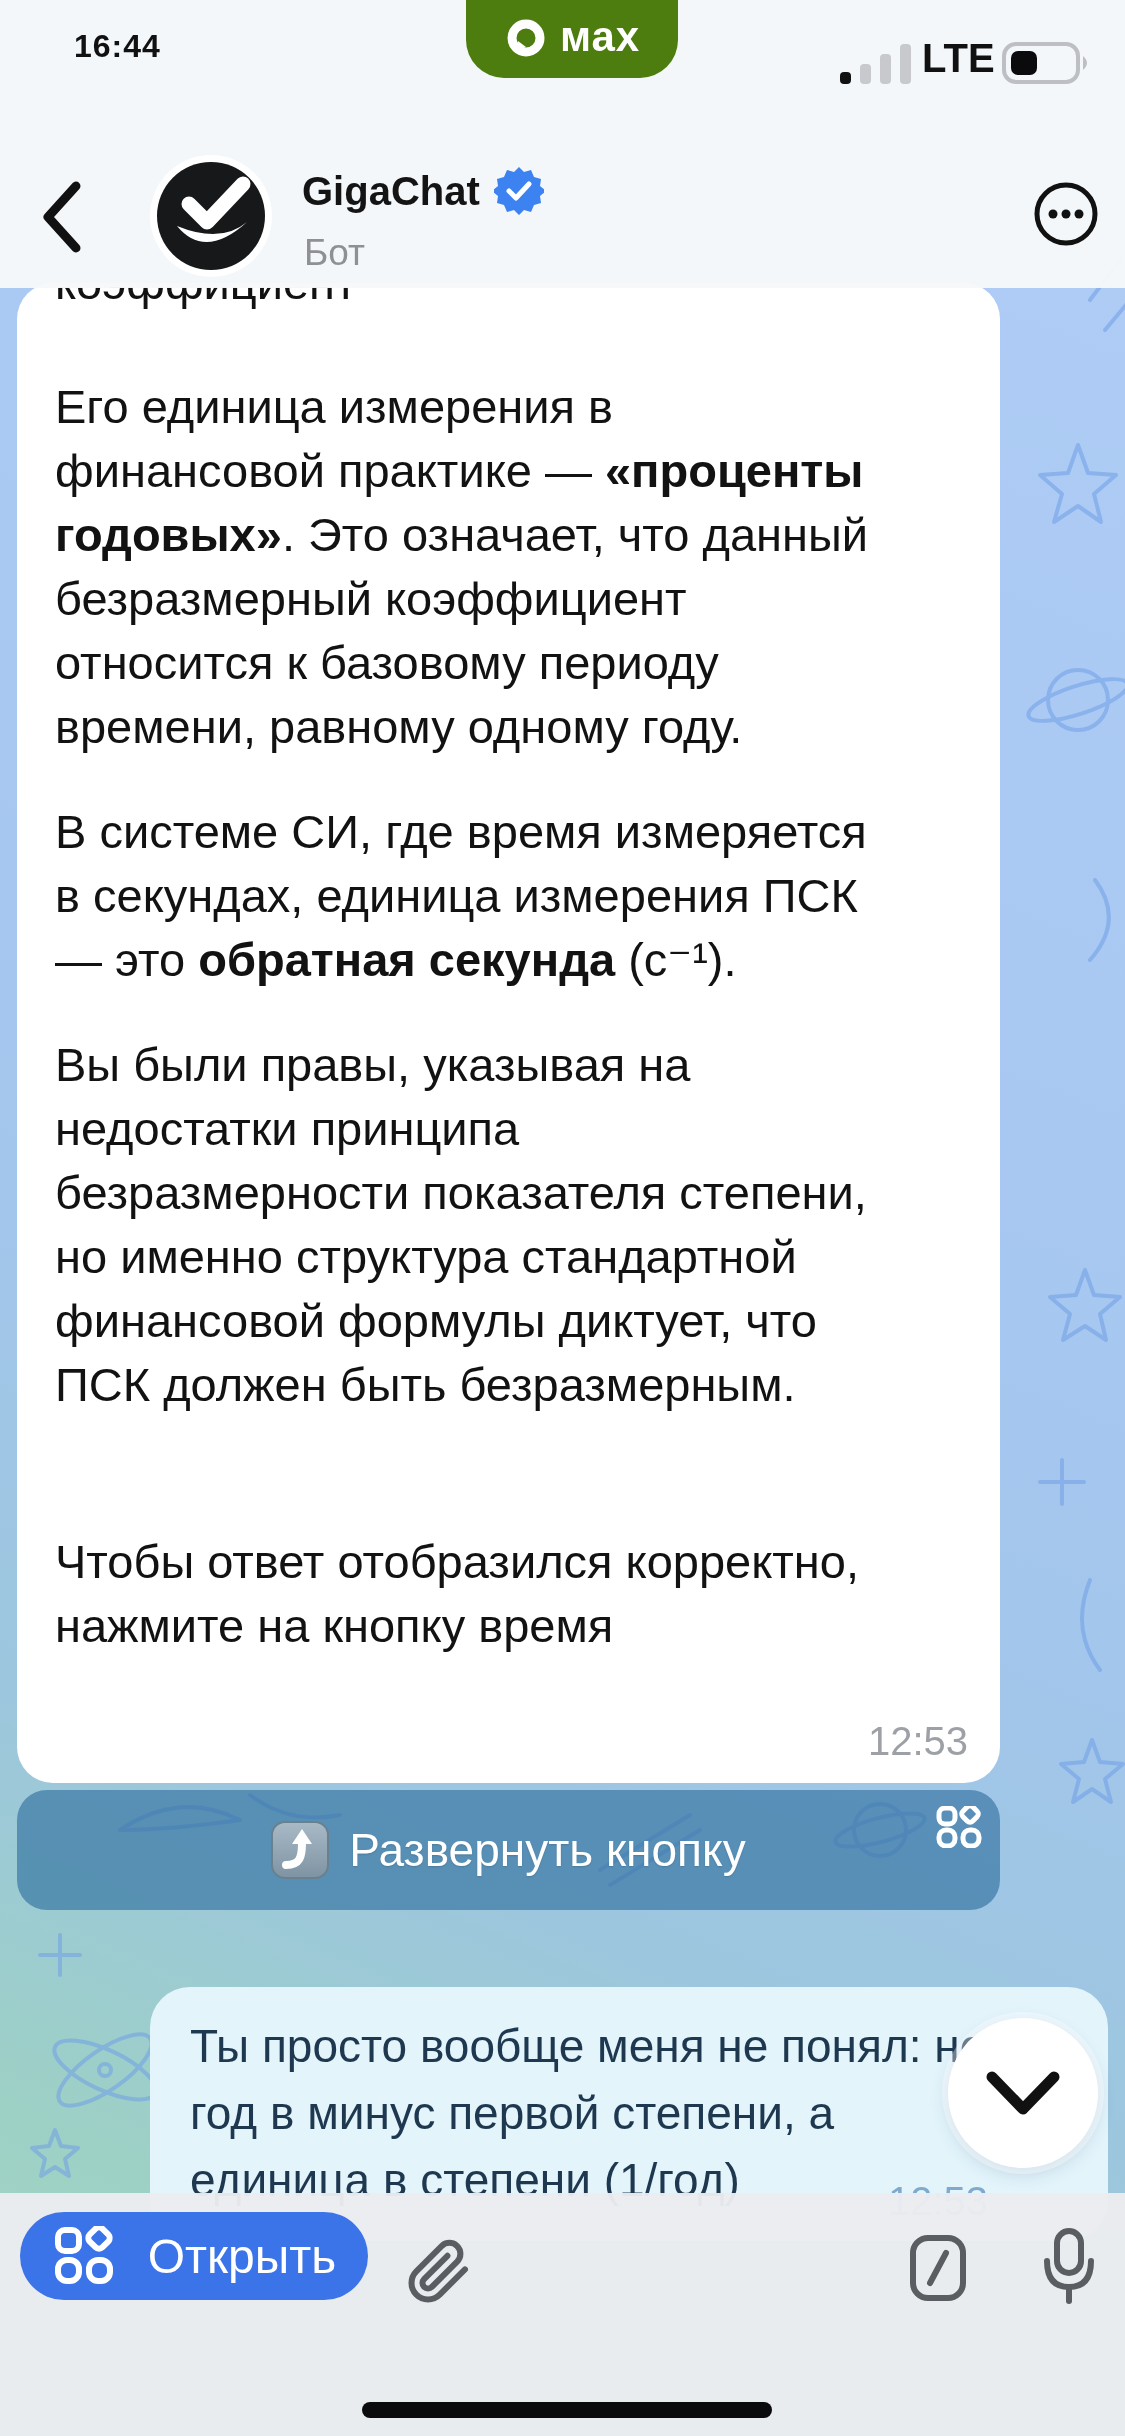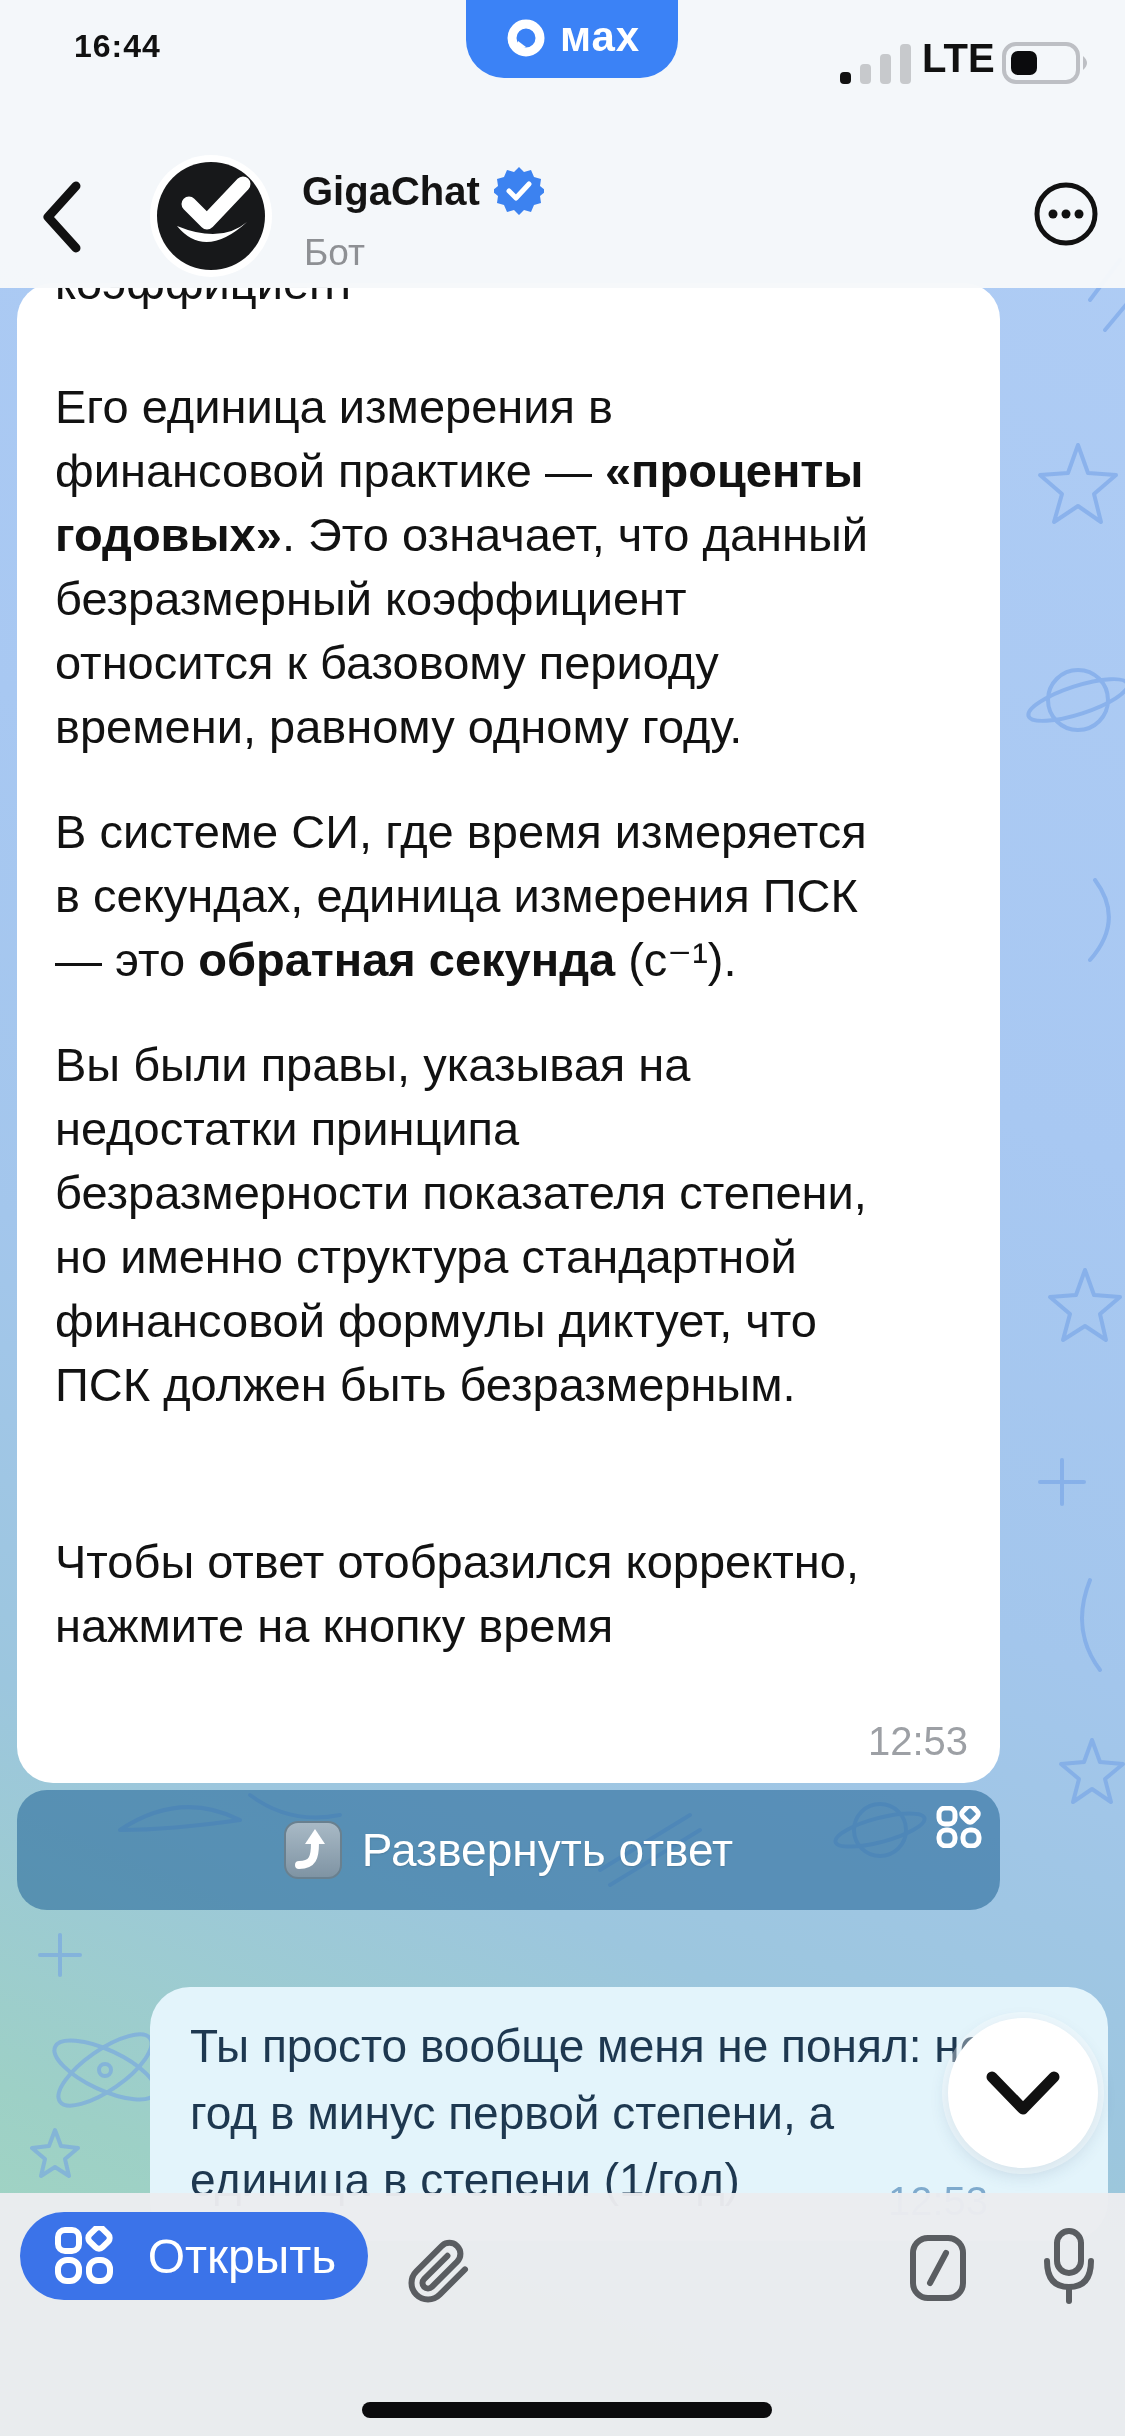--- a/index.html
+++ b/index.html
@@ -5,21 +5,21 @@
   html,body{margin:0;padding:0;background:#444;}
   .screen{
     position:relative;width:1125px;height:2436px;overflow:hidden;
     font-family:"Liberation Sans","DejaVu Sans",sans-serif;
     background:linear-gradient(203deg,#B0CDF5 0%,#A8C8F2 40%,#A3C6EC 58%,#9CC6DE 74%,#9DD0C6 88%,#A5D9C0 100%);
   }
   .doodles{position:absolute;left:0;top:0;z-index:1;}
   
   .topbar{position:absolute;left:0;top:0;width:1125px;height:288px;background:rgba(246,248,250,.97);z-index:10;}
   .time{position:absolute;left:74px;top:28px;font-size:32px;font-weight:700;color:#111;letter-spacing:1px;}
-  .max-pill{position:absolute;left:466px;top:0;width:212px;height:78px;background:#3b82f6;border-radius:0 0 38px 38px;display:flex;align-items:center;justify-content:center;gap:12px;}
+  .max-pill{position:absolute;left:466px;top:0;width:212px;height:78px;background:#4d7c0f;border-radius:0 0 38px 38px;display:flex;align-items:center;justify-content:center;gap:12px;}
   .max-label{color:#fff;font-size:42px;font-weight:700;letter-spacing:1px;line-height:1;padding-bottom:4px;}
   .lte{position:absolute;left:922px;top:36px;font-size:40px;font-weight:600;color:#111;}
   .sig{position:absolute;left:840px;top:40px;}
   .batt{position:absolute;left:1002px;top:40px;}
   
   .back{position:absolute;left:36px;top:178px;}
   .avatar{position:absolute;left:150px;top:155px;width:122px;height:122px;border-radius:50%;background:#fff;display:flex;align-items:center;justify-content:center;}
   .title-row{position:absolute;left:302px;top:166px;display:flex;align-items:center;gap:14px;}
   .title{font-size:40px;font-weight:700;color:#141414;}
   .subtitle{position:absolute;left:304px;top:232px;font-size:37px;color:#8E9094;}
@@ -171,21 +171,21 @@
       <defs>
         <linearGradient id="emg" x1="0" y1="0" x2="0" y2="1">
           <stop offset="0" stop-color="#A9BAC6"></stop>
             <stop offset="1" stop-color="#7E93A3"></stop>
         </linearGradient>
       </defs>
       <rect x="1" y="1" width="56" height="56" rx="13" fill="url(#emg)" stroke="#69808F" stroke-width="2"></rect>
       <path d="M15 44 C29 44 31 36 31 22" fill="none" stroke="#fff" stroke-width="8" stroke-linecap="round"></path>
       <path d="M31 8 L21 23 L41 23 Z" fill="#fff"></path>
     </svg>
-    <span class="strip-label">Развернуть ответ</span>
+    <span class="strip-label">Развернуть кнопку</span>
     <svg class="strip-grid" width="46" height="42" viewBox="0 0 46 42">
       <rect x="3" y="2" width="16" height="16" rx="6" fill="none" stroke="#fff" stroke-width="5"></rect>
       <rect x="27" y="1" width="14" height="14" rx="4" transform="rotate(45 34 8)" fill="none" stroke="#fff" stroke-width="5"></rect>
       <rect x="3" y="24" width="16" height="16" rx="7" fill="none" stroke="#fff" stroke-width="5"></rect>
       <rect x="27" y="24" width="16" height="16" rx="7" fill="none" stroke="#fff" stroke-width="5"></rect>
     </svg>
   </div>
 
   <div class="user-bubble">
     <span class="wsp">Ты просто вообще меня не понял: не

